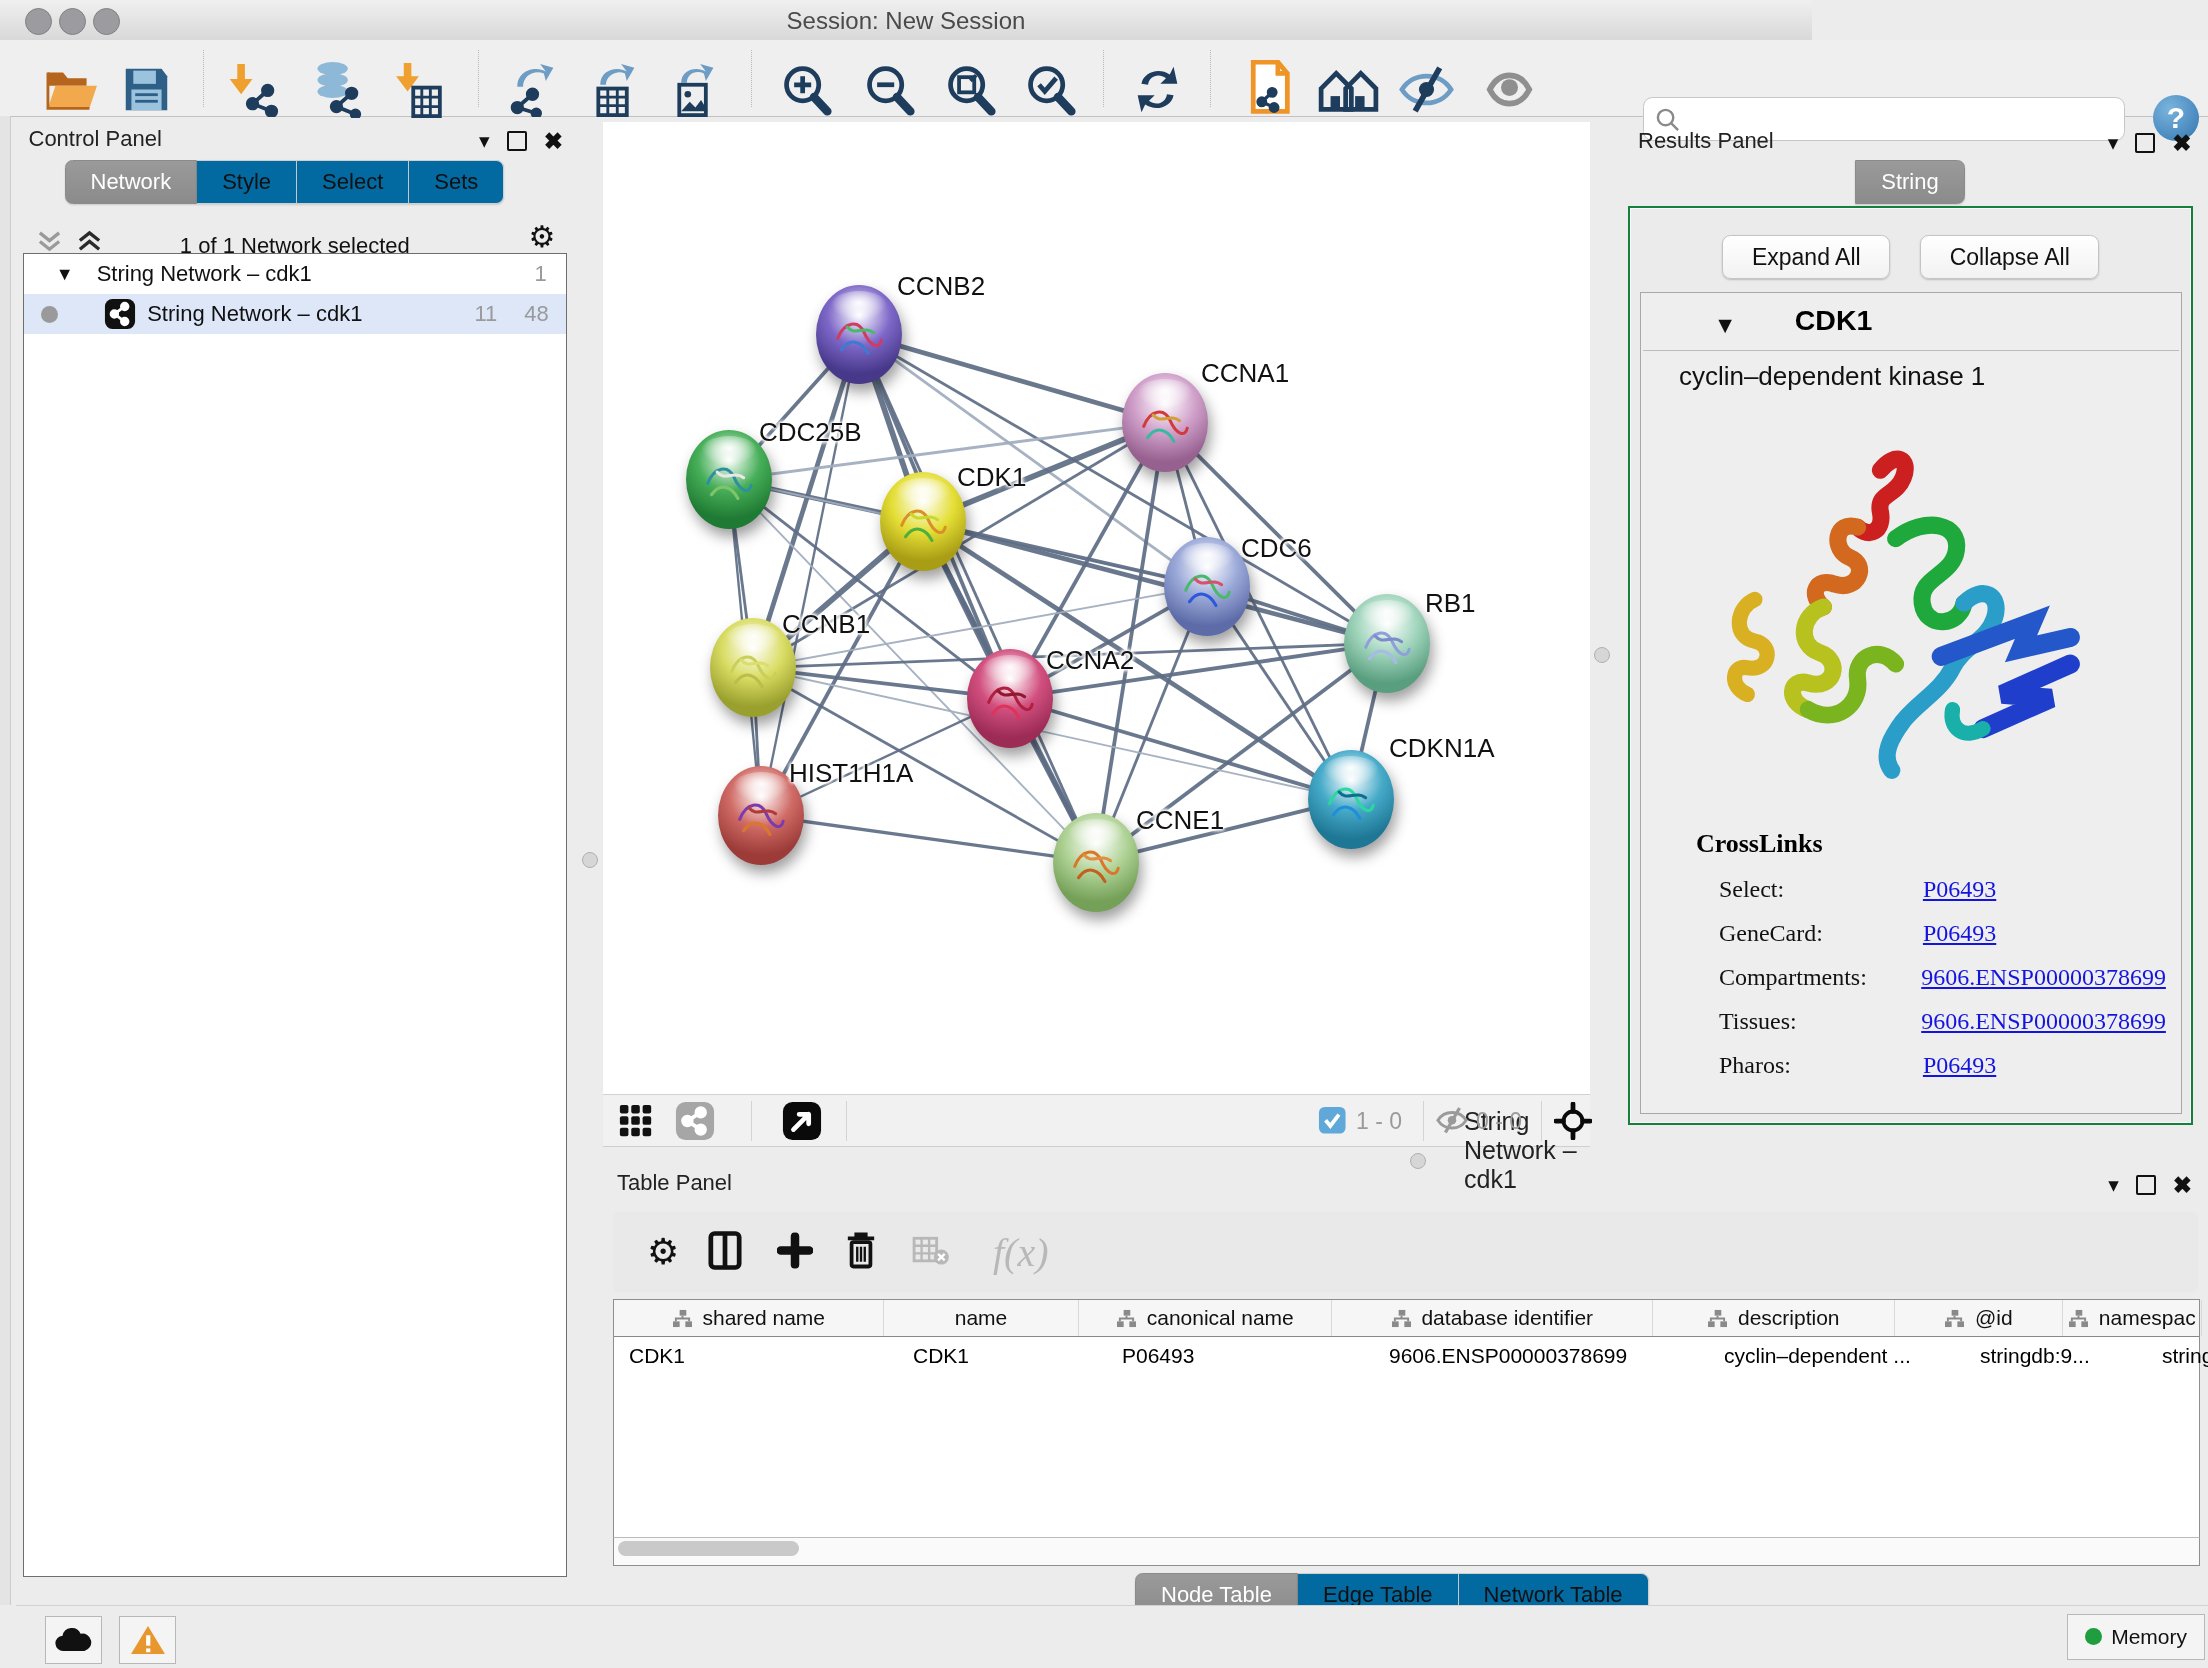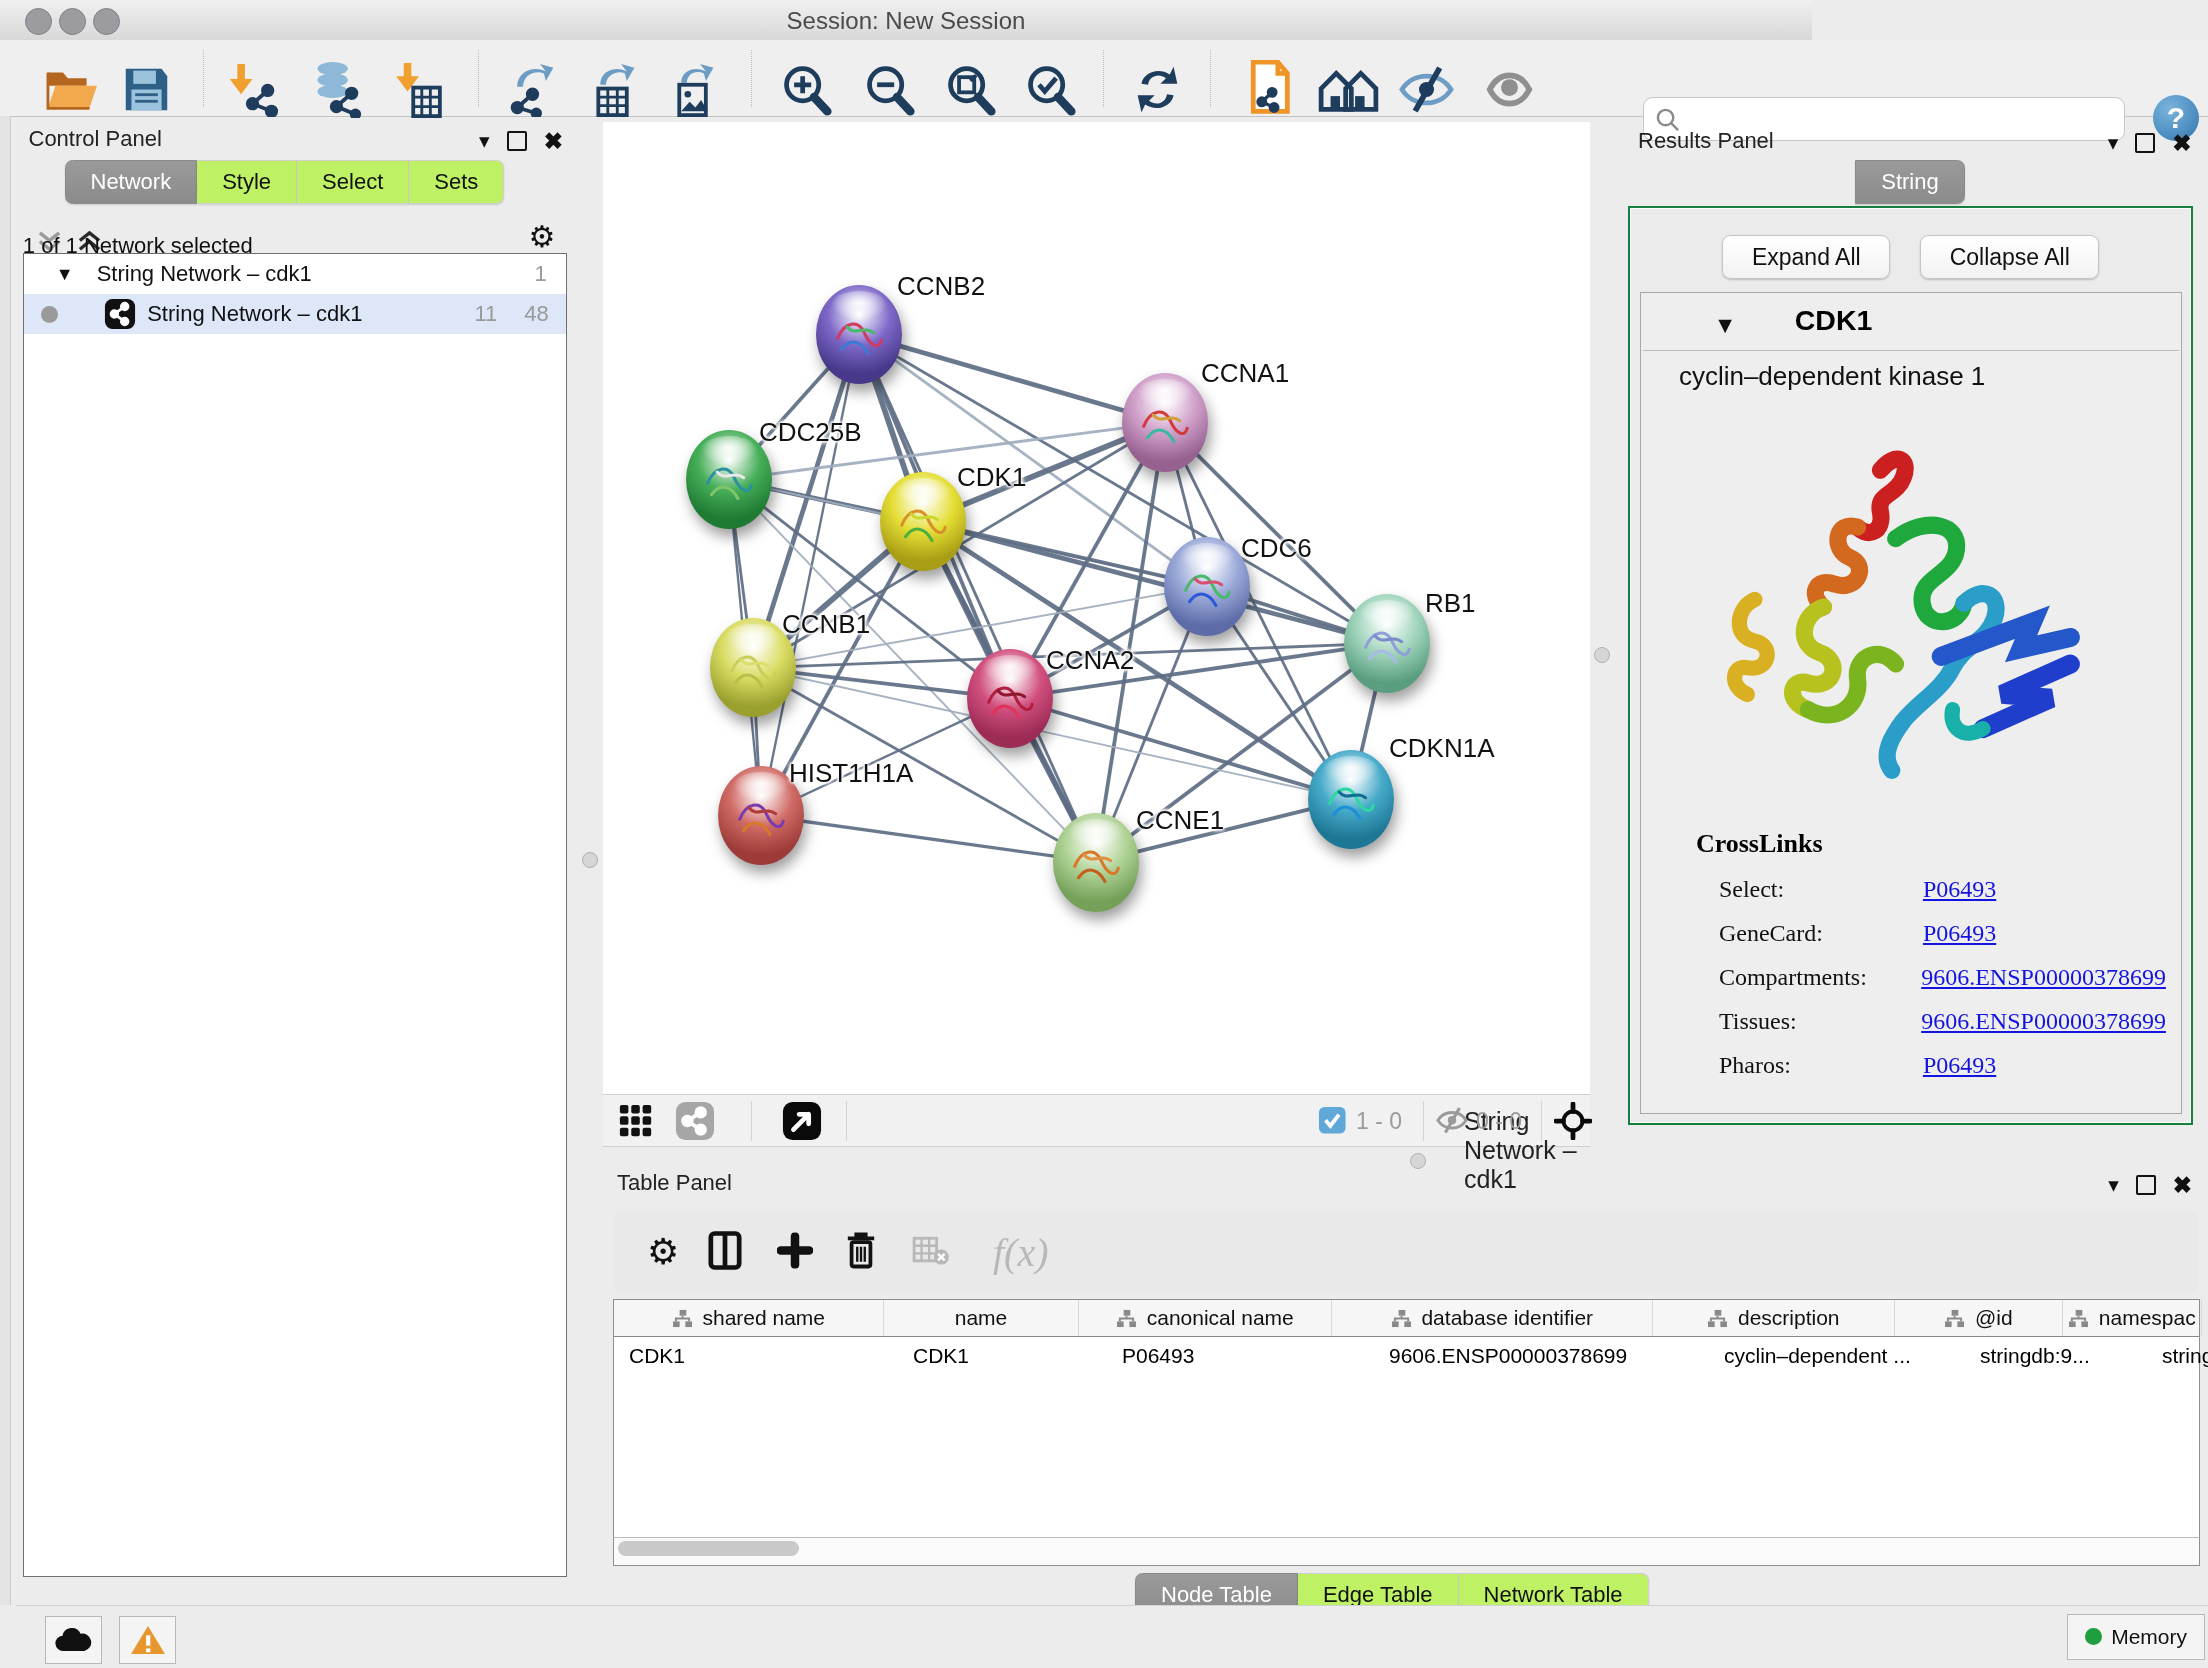--- a/index.html
+++ b/index.html
@@ -21,32 +21,32 @@
 
   
   .panel-title{font-size:22px;color:#222;}
   .panel-ctrl{position:absolute;top:0;display:flex;align-items:center;gap:17px;}
   .pc-arrow{font-size:21px;color:#111;}
   .pc-float{width:16px;height:16px;border:2.4px solid #111;border-radius:1.9px;}
   .pc-close{font-size:23px;color:#111;font-weight:bold;}
 
   
   .seg{display:flex;}
-  .seg .tab{height:42px;line-height:42px;padding:0 25px;background:#bef264;border:1px solid #cfcfcf;border-left:none;font-size:22px;color:#111;text-align:center;box-shadow:0 1px 1.9px rgba(0,0,0,.15);}
+  .seg .tab{height:42px;line-height:42px;padding:0 25px;background:#0369a1;border:1px solid #cfcfcf;border-left:none;font-size:22px;color:#111;text-align:center;box-shadow:0 1px 1.9px rgba(0,0,0,.15);}
   .seg .tab:first-child{border-left:1px solid #cfcfcf;border-radius:7.6px 0 0 7.6px;}
   .seg .tab:last-child{border-radius:0 7.6px 7.6px 0;}
   .seg .tab.sel{background:linear-gradient(#9a9a9a,#8b8b8b);color:#fff;border-color:#8b8b8b;}
 
   
   .cp{position:absolute;left:9.5px;top:122px;width:561px;height:1484px;}
   .cp-head{position:absolute;left:19px;top:3.8px;}
   .cp-ctrl{right:7.6px;top:5.7px;}
   .cp-tabs{position:absolute;left:55px;top:38px;}
   .cp-subhead{position:absolute;left:13.3px;top:99px;width:544px;height:38px;}
-  .cp-status{position:absolute;left:0;right:0;font-size:22px;color:#111;top:12px;}
+  .cp-status{position:absolute;left:0;right:0;text-align:center;font-size:22px;color:#111;top:12px;}
   .gear{font-size:30px;color:#111;}
   .cp-box{position:absolute;left:13.3px;top:131px;width:542px;height:1322px;background:#fff;border:1.9px solid #6e6e6e;}
   .tree-row{position:relative;height:40px;display:flex;align-items:center;font-size:22px;color:#111;}
   .tree-row .cnt{color:#9a9a9a;}
   .row-sel{background:#dde7f8;}
 
   
   .canvas{position:absolute;left:603px;top:122px;width:987px;height:972px;background:#fff;overflow:hidden;}
   .canvas svg.edges{position:absolute;left:0;top:0;}
   .node{position:absolute;width:86px;height:99px;border-radius:50%;filter:drop-shadow(3.8px 8.6px 6.7px rgba(0,0,0,.38));}

